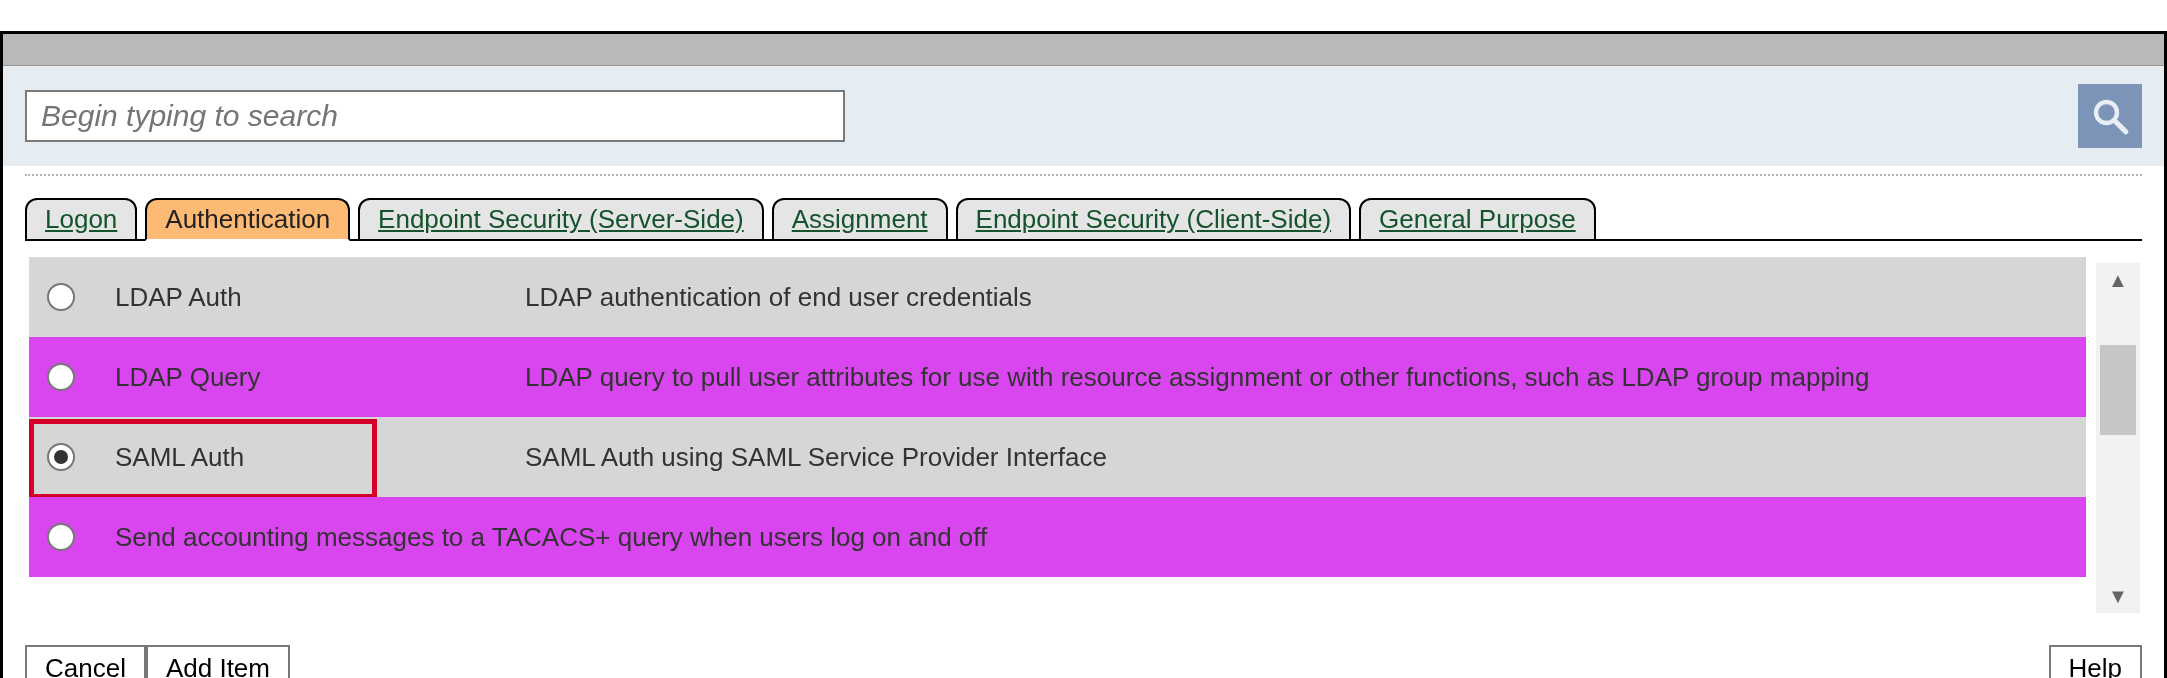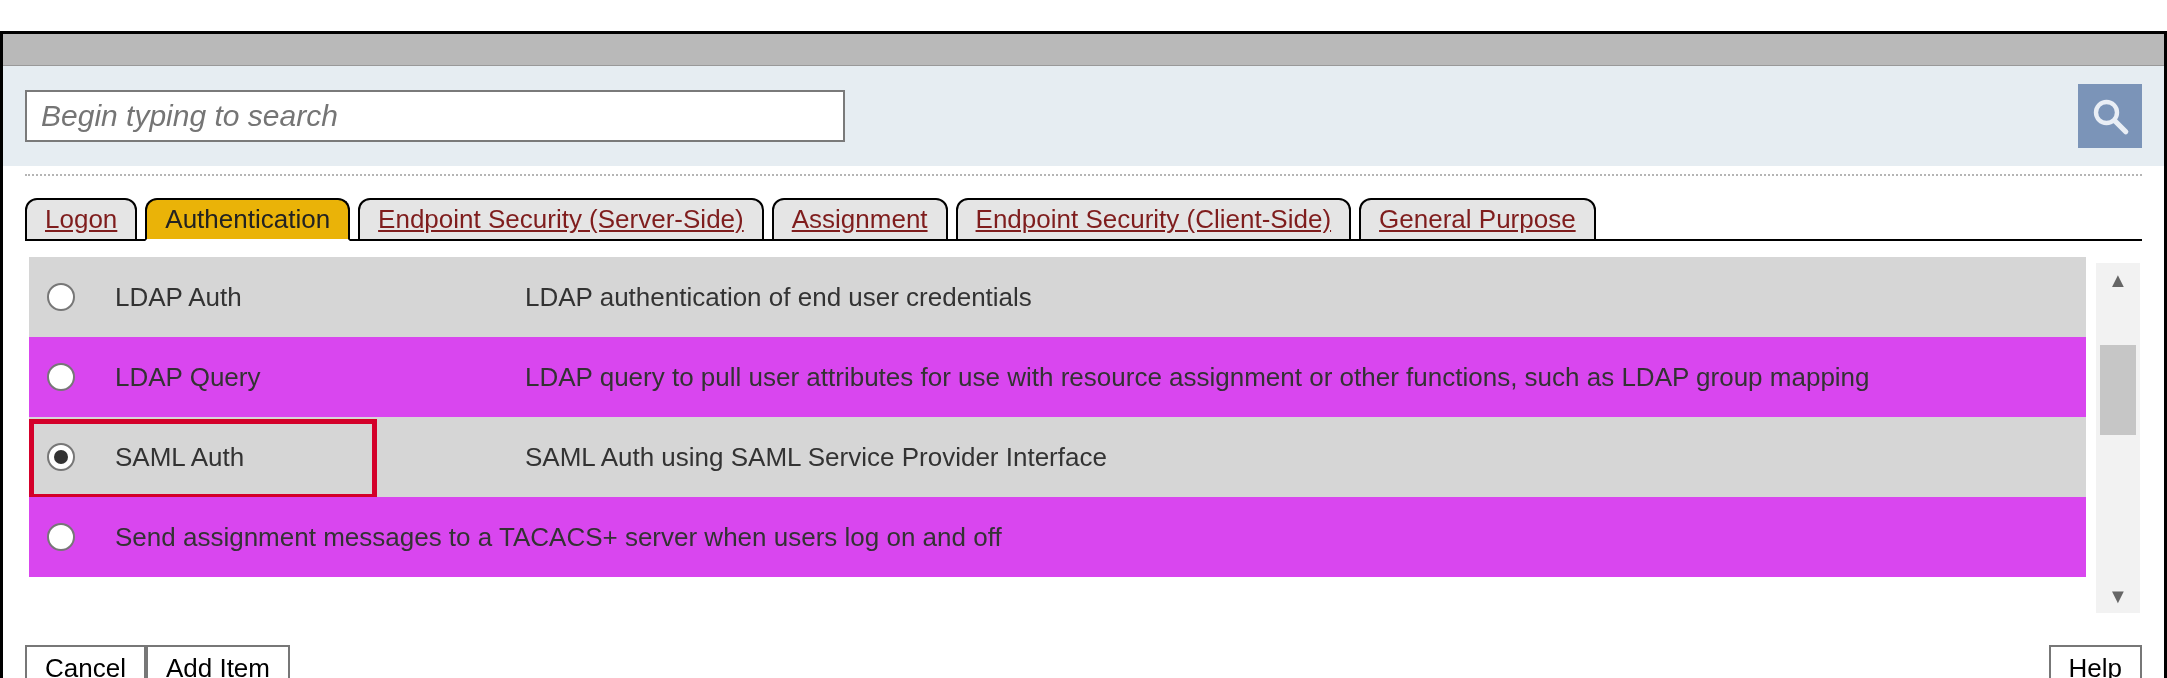--- a/index.html
+++ b/index.html
@@ -62,23 +62,23 @@
     border-bottom: 2px solid #000;
     border-top-left-radius: 12px;
     border-top-right-radius: 12px;
     background: #e5e5e5;
     padding: 4px 18px 4px 18px;
     font-size: 26px;
     cursor: pointer;
     position: relative;
     top: 2px;
   }
-  .tab a { color: #7f1d1d; text-decoration: underline; }
+  .tab a { color: #14532d; text-decoration: underline; }
   .tab.active {
-    background: #eab308;
+    background: #fdba74;
     border-bottom: 2px solid #fff;
     z-index: 2;
   }
   .tab.active span { color: #222; text-decoration: none; }
   .tabstrip-line {
     margin: 0 22px;
     border-top: 2px solid #000;
     position: relative;
     top: 0px;
   }
@@ -228,21 +228,21 @@
         <div class="radio selected">
             <div class="dot"></div>
           </div>
         <div class="row-name">SAML Auth</div>
         <div class="row-desc">SAML Auth using SAML Service Provider Interface</div>
         <div class="highlight-box"></div>
       </div>
 
       <div class="row alt1">
         <div class="radio"></div>
-        <div class="row-desc">Send assignment messages to a TACACS+ server when users log on and off</div>
+        <div class="row-desc">Send accounting messages to a TACACS+ query when users log on and off</div>
       </div>
 
     </div>
 
     <div class="scroll-col">
       <div class="scroll-arrow">▲</div>
       <div class="scroll-track">
         <div class="scroll-thumb"></div>
       </div>
       <div class="scroll-arrow">▼</div>

